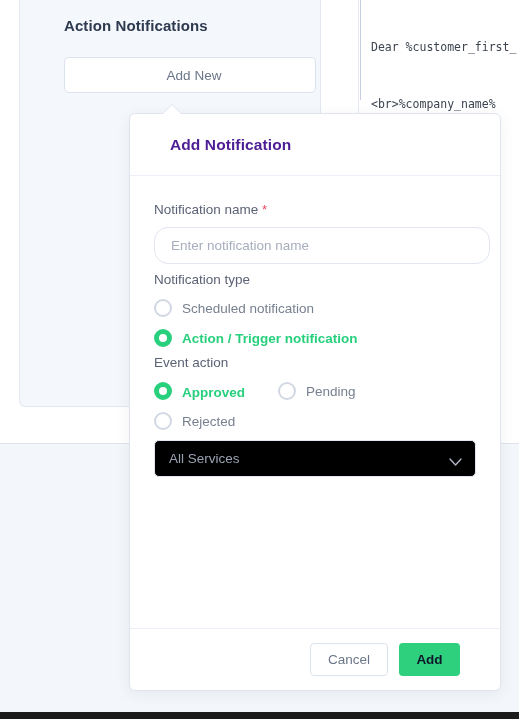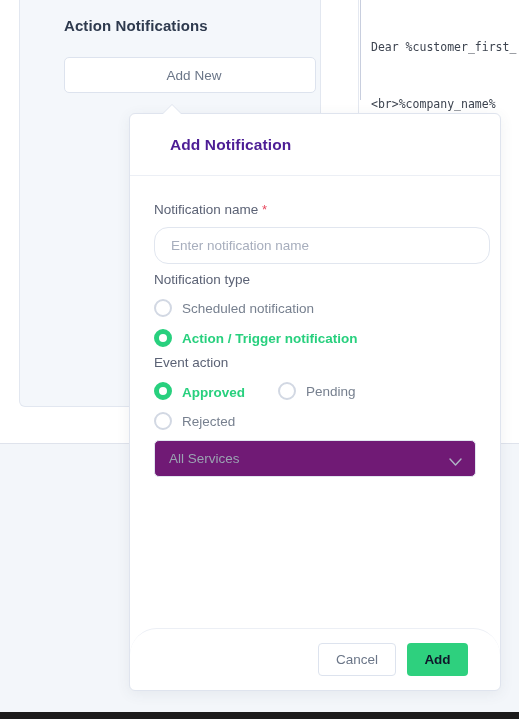--- a/index.html
+++ b/index.html
@@ -141,33 +141,32 @@
   .radio-label { font-size: 13.5px; color: #77808f; }
   .radio-opt.selected .radio-label { color: #28d07e; font-weight: bold; }
 
   #service-select-wrap { position: relative; width: 322px; margin-top: 10px; }
   #service-select {
     width: 322px; height: 37px;
     border: 1px solid #e1e6ef; border-radius: 5px;
     display: flex; align-items: center;
     padding: 0 14px;
     font-size: 13.5px; color: #9aa2b1;
-    background: #701a75; cursor: pointer;
+    background: #000000; cursor: pointer;
   }
   #service-chevron {
     position: absolute; right: 14px; top: 13px;
     pointer-events: none;
   }
 
   #modal-footer {
     position: absolute; left: 0; bottom: 0; width: 370px; height: 62px;
     border-top: 1px solid #eceff5;
     display: flex; align-items: center; justify-content: flex-end;
-    padding-right: 32px;
-    border-radius: 27px;
+    padding-right: 40px;
   }
   #cancel-button {
     height: 33px; min-width: 78px; padding: 0 16px;
     background: #ffffff; border: 1px solid #dde3ee; border-radius: 4px;
     color: #6b7688; font-size: 13.5px;
     font-family: "Liberation Sans", sans-serif;
     display: flex; align-items: center; justify-content: center;
     cursor: pointer; margin-right: 11px;
   }
   #add-button {

